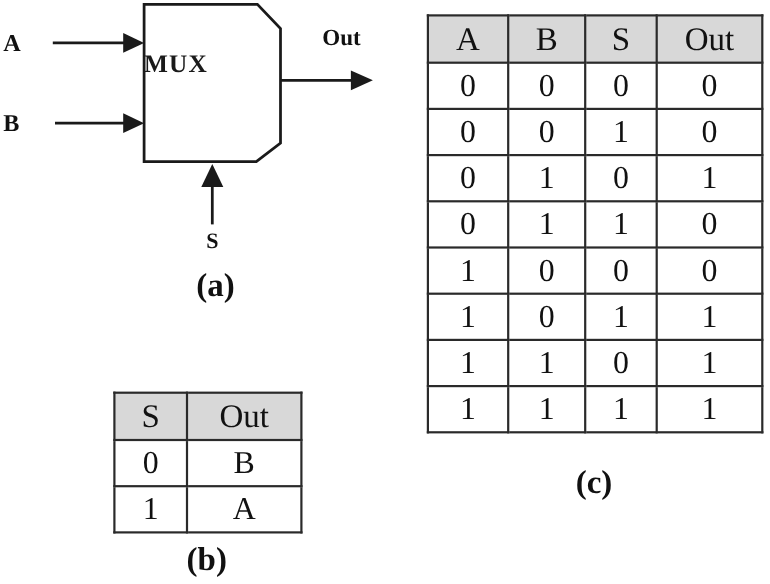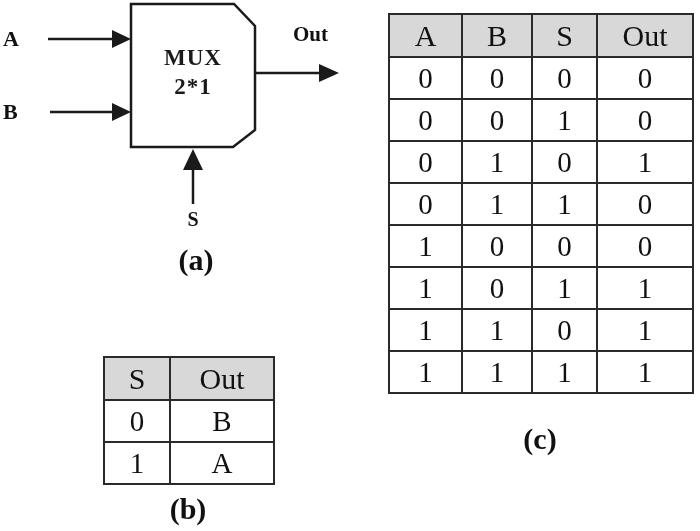--- a/index.html
+++ b/index.html
@@ -18,21 +18,20 @@
   #diagram svg { position: absolute; left: 0; top: 0; }
   .sig-label {
     position: absolute;
     font-weight: bold;
     font-size: 22px;
     color: #111;
   }
   .mux-text {
     position: absolute;
     left: 131px; top: 43px; width: 124px;
-    text-align: center;
     font-weight: bold;
     font-size: 23px;
     line-height: 29px;
     color: #1a1a1a;
     letter-spacing: 1px;
   }
   .caption {
     position: absolute;
     text-align: center;
     font-weight: bold;
@@ -87,21 +86,20 @@
     <polygon points="193,149 183,170 203,170" fill="#1a1a1a"></polygon>
   </svg>
 
   <span class="sig-label" style="left:3px; top:26px;">A</span>
   <span class="sig-label" style="left:3px; top:99px;">B</span>
   <span class="sig-label" style="left:293px; top:22px; font-size:21px;">Out</span>
   <span class="sig-label" style="left:183px; top:208px; width:20px; text-align:center; font-size:20px;">S</span>
 
   <div class="mux-text">
     <div>MUX</div>
-    <div>2*1</div>
   </div>
 
   <div class="caption" style="left:131px; top:243px; width:130px;">(a)</div>
 </div>
 
 <div id="table-b-wrap" class="abs">
   <table class="tt">
     <colgroup>
       <col style="width:66px">
         <col style="width:104px">

